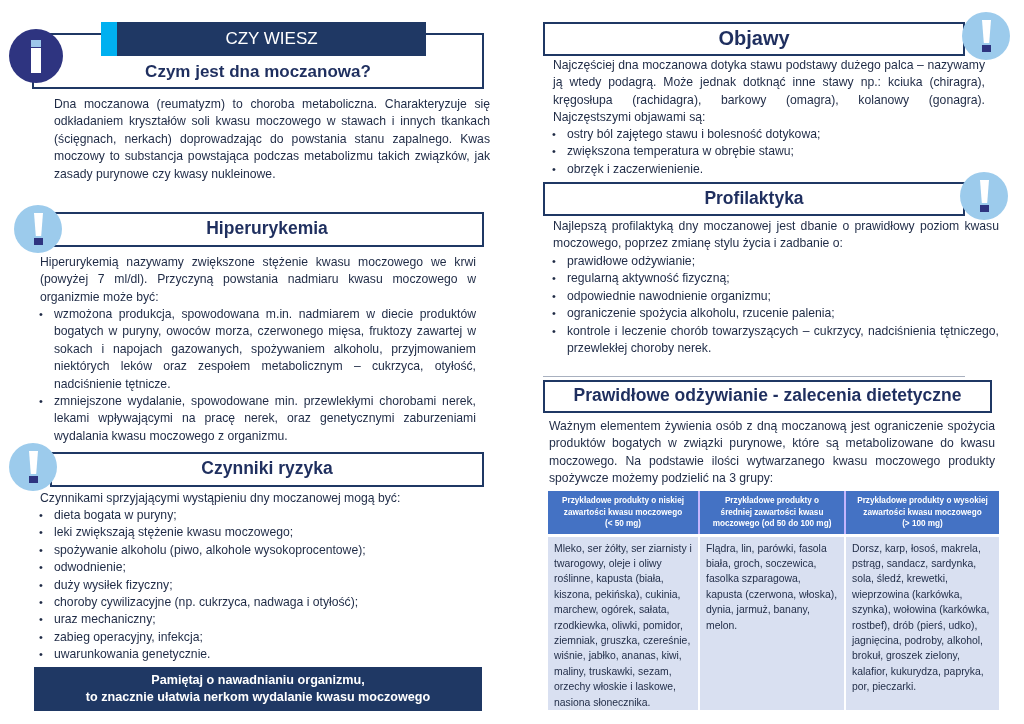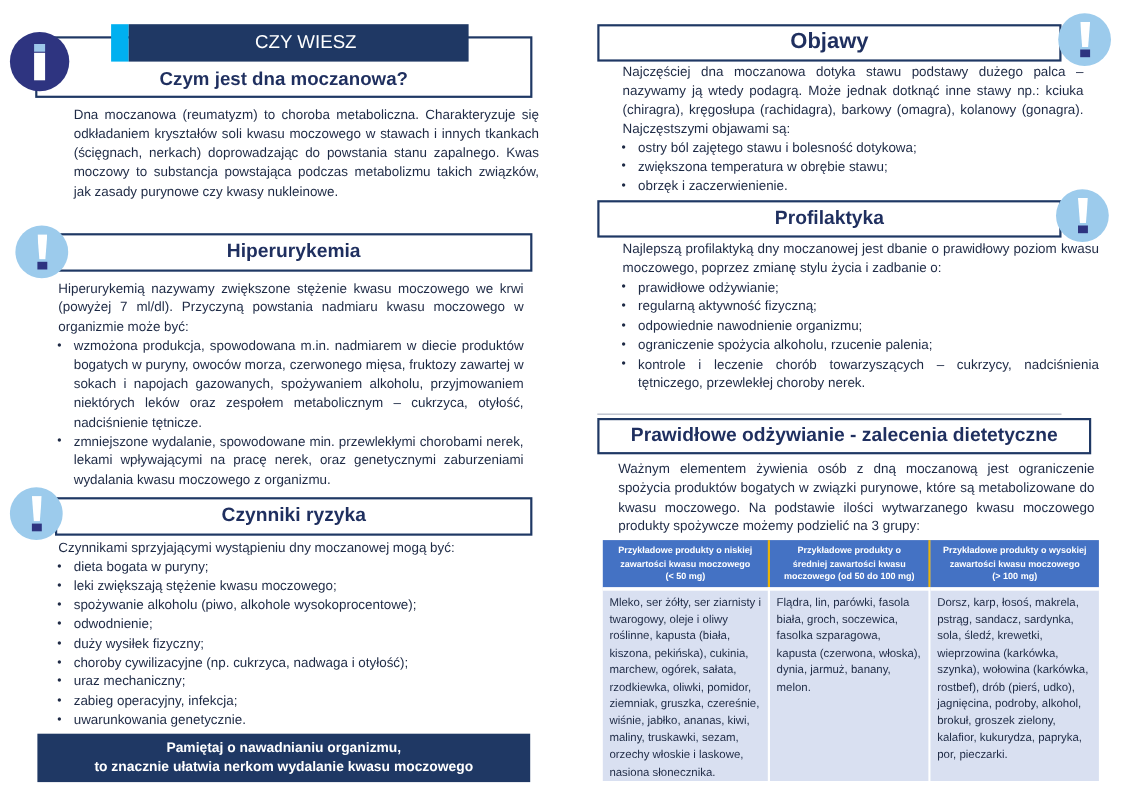--- a/index.html
+++ b/index.html
@@ -1,19 +1,19 @@
 <!DOCTYPE html>
 <html><head>
 <meta charset="utf-8">
 <style>
   * { box-sizing: border-box; margin: 0; padding: 0; }
   html, body { width: 1024px; height: 724px; background: #ffffff; overflow: hidden; }
   body { position: relative; font-family: "Liberation Sans", sans-serif; color: #1f2a44; }
 
-  .abs { position: absolute; padding-left: 13px; }
+  .abs { position: absolute; }
 
   .para { font-size: 12.2px; line-height: 17.4px; text-align: justify; color: #1e2a45; }
   .para.left { text-align: left; }
   ul.bul { list-style: none; font-size: 12.2px; line-height: 17.4px; color: #1e2a45; }
   ul.bul li { position: relative; padding-left: 18px; text-align: justify; }
   ul.bul li::before { content: "•"; position: absolute; left: 3px; top: 0; font-size: 11px; }
 
   .sec-box { position: absolute; border: 2px solid #1f3864; background: #fff; }
   .sec-title { position: absolute; left: 0; right: 0; text-align: center; font-weight: bold; color: #1f2f5f; }
 
@@ -21,21 +21,21 @@
   .icon-info .dot { position: absolute; left: 22px; top: 11px; width: 10px; height: 7px; background: #9dc7ea; }
   .icon-info .stem { position: absolute; left: 22px; top: 19px; width: 10px; height: 25px; background: #ffffff; }
 
   .icon-warn { position: absolute; width: 48px; height: 48px; border-radius: 50%; background: #9ccbec; }
   .icon-warn .bar { position: absolute; left: 20px; top: 8px; width: 9px; height: 23px; background: #ffffff; clip-path: polygon(0 0, 100% 0, 80% 100%, 20% 100%); }
   .icon-warn .pt { position: absolute; left: 20px; top: 33px; width: 9px; height: 7px; background: #2e3480; }
 
   .banner { position: absolute; background: #1f3864; color: #ffffff; text-align: center; font-weight: bold; }
 
   table.prod { position: absolute; border-collapse: separate; border-spacing: 0; }
-  table.prod th { background: #4472c4; color: #ffffff; font-size: 8.2px; line-height: 11.5px; font-weight: bold; text-align: center; padding: 4px 3px; vertical-align: top; border-right: 2px solid #eab308; }
+  table.prod th { background: #4472c4; color: #ffffff; font-size: 8.2px; line-height: 11.5px; font-weight: bold; text-align: center; padding: 4px 3px; vertical-align: top; border-right: 2px solid #c4b5fd; }
   table.prod td { background: #d9e0f1; color: #1e2a45; font-size: 10.4px; line-height: 15.4px; text-align: left; padding: 4px 6px 0 6px; vertical-align: top; border-right: 2px solid #ffffff; border-top: 3px solid #ffffff; }
   table.prod th:last-child, table.prod td:last-child { border-right: none; }
 </style>
 </head>
 <body>
 
 <div class="sec-box" style="left:32px; top:33px; width:452px; height:56px;"></div>
 <div class="abs" style="left:101px; top:22px; width:16px; height:34px; background:#00b0f0;"></div>
 <div class="abs" style="left:117px; top:22px; width:309px; height:34px; background:#1f3864;"></div>
 <div class="abs" style="left:117px; top:22px; width:309px; height:34px; line-height:34px; text-align:center; color:#ffffff; font-size:17px;">CZY WIESZ</div>

